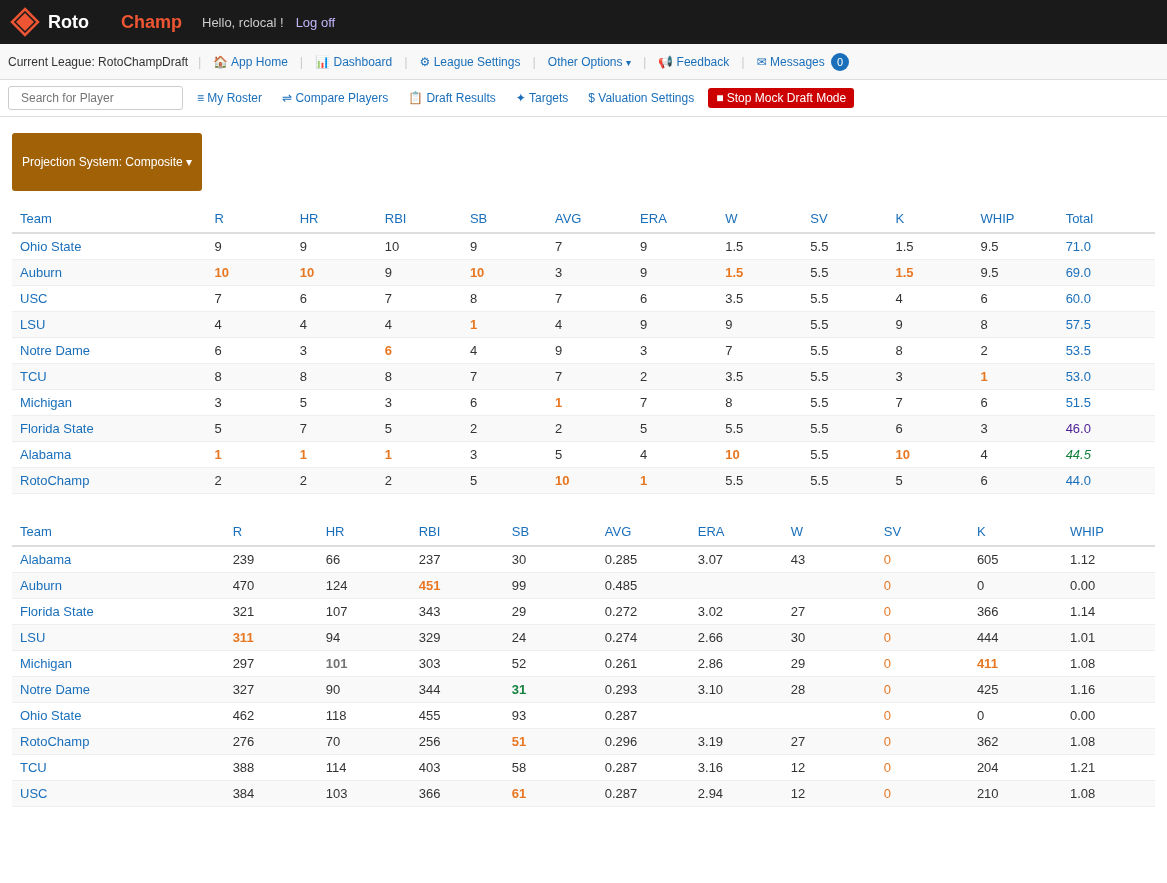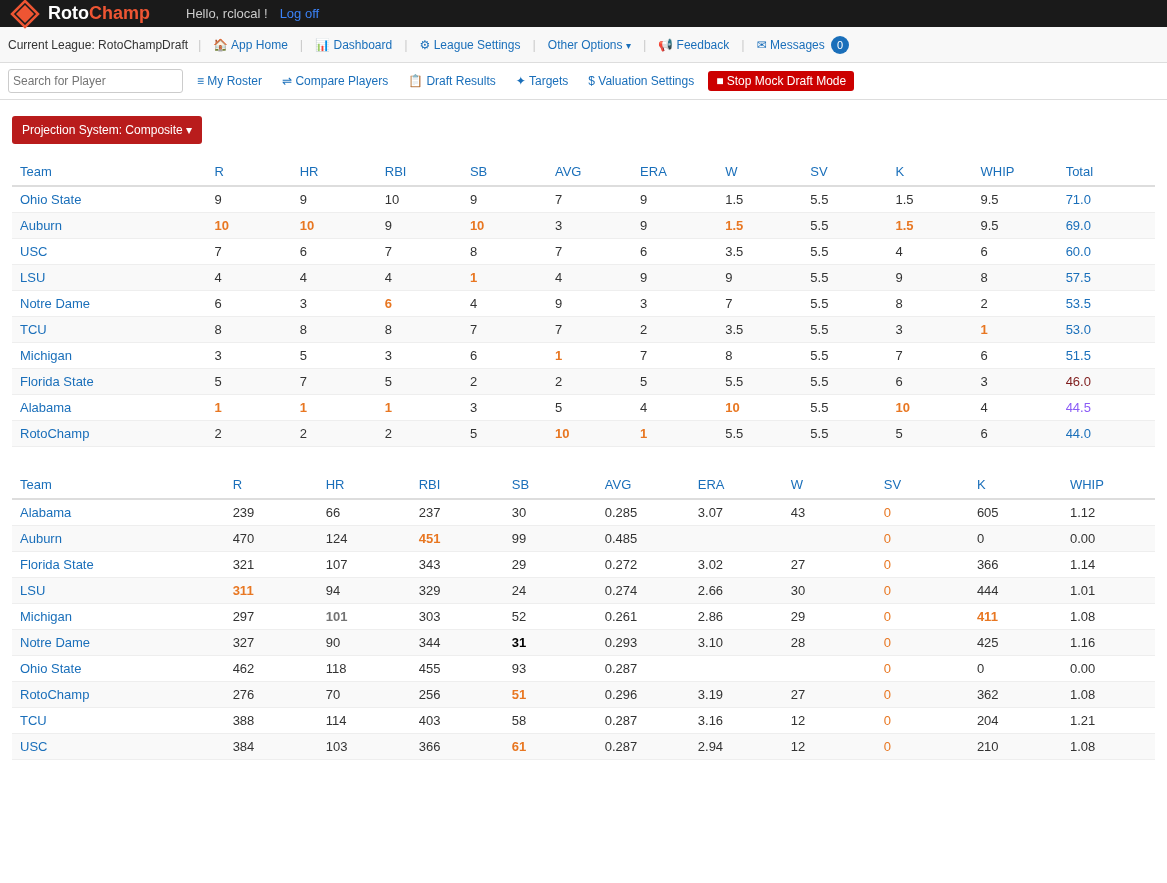--- a/index.html
+++ b/index.html
@@ -4,35 +4,34 @@
   <style>
     * { margin: 0; padding: 0; box-sizing: border-box; }
     body { font-family: Arial, sans-serif; font-size: 13px; background: #fff; color: #333; }
 
     
     .top-nav {
       background: #1a1a1a;
       display: flex;
       align-items: center;
       padding: 0 10px;
-      height: 27px;
-      gap: 16px;
+      height: 44px;
     }
     .logo-area {
       display: flex;
       align-items: center;
       margin-right: 20px;
     }
     .logo-diamond {
       width: 30px;
       height: 30px;
       margin-right: 8px;
     }
     .logo-text-roto { color: #fff; font-size: 18px; font-weight: bold; }
-    .logo-text-champ { color: #e53; font-size: 18px; font-weight: bold; }
+    .logo-text-champ { color: #e53; font-size: 18px; font-weight: bold; padding-left: 32px; }
     .top-nav-links {
       display: flex;
       gap: 20px;
       flex: 1;
     }
     .top-nav-links a {
       color: #ccc;
       text-decoration: none;
       font-size: 14px;
       padding: 12px 4px;
@@ -92,21 +91,21 @@
       border-bottom: 1px solid #ddd;
       display: flex;
       align-items: center;
       padding: 6px 8px;
       gap: 8px;
       flex-wrap: nowrap;
     }
     .search-input {
       border: 1px solid #ccc;
       border-radius: 3px;
-      padding: 4px 4px;
+      padding: 4px 12px;
       font-size: 12px;
       width: 175px;
       color: #999;
     }
     .tool-bar a {
       color: #1a6fba;
       text-decoration: none;
       font-size: 12px;
       white-space: nowrap;
       padding: 0 6px;
@@ -123,24 +122,24 @@
     .main-content {
       padding: 16px 12px;
     }
     .page-title {
       font-size: 22px;
       font-weight: normal;
       color: #333;
       margin-bottom: 12px;
     }
     .projection-btn {
-      background: #b91c1c;
+      background: #a16207;
       color: #fff;
       border: none;
-      padding: 7px 10px;
+      padding: 22px 10px;
       font-size: 12px;
       border-radius: 3px;
       cursor: pointer;
       margin-bottom: 14px;
     }
 
     
     .standings-table {
       width: 100%;
       border-collapse: collapse;
@@ -176,21 +175,21 @@
   <div class="logo-area">
     <svg class="logo-diamond" viewBox="0 0 30 30">
       <polygon points="15,2 28,15 15,28 2,15" fill="none" stroke="#e53" stroke-width="2.5"></polygon>
       <polygon points="15,6 24,15 15,24 6,15" fill="#e53"></polygon>
     </svg>
     <span class="logo-text-roto">Roto</span>
       <span class="logo-text-champ">Champ</span>
   </div>
   <div class="top-nav-right">
     <a href="#" style="color:#ccc">Hello, rclocal !</a>
-    <a href="#" style="color:#3b82f6">Log off</a>
+    <a href="#" style="color:#c4b5fd">Log off</a>
   </div>
 </nav>
 
 <div class="sub-nav">
   <span class="league-link">Current League: RotoChampDraft</span>
   <span class="divider">|</span>
   <a href="#"><span>🏠</span> App Home</a>
   <span class="divider">|</span>
   <a href="#"><span>📊</span> Dashboard</a>
   <span class="divider">|</span>
@@ -338,35 +337,35 @@
           <td>5</td>
           <td>7</td>
           <td>5</td>
           <td>2</td>
           <td>2</td>
           <td>5</td>
           <td>5.5</td>
           <td>5.5</td>
           <td>6</td>
           <td>3</td>
-          <td style="color: #7f1d1d;">46.0</td>
+          <td style="color: #4c1d95;">46.0</td>
         </tr>
         <tr>
           <td><a href="#" class="team-link">Alabama</a></td>
           <td style="color: rgb(232, 119, 34); font-weight: bold;">1</td>
           <td style="color: rgb(232, 119, 34); font-weight: bold;">1</td>
           <td style="color: rgb(232, 119, 34); font-weight: bold;">1</td>
           <td>3</td>
           <td>5</td>
           <td>4</td>
           <td style="color: rgb(232, 119, 34); font-weight: bold;">10</td>
           <td>5.5</td>
           <td style="color: rgb(232, 119, 34); font-weight: bold;">10</td>
           <td>4</td>
-          <td style="color: #8b5cf6;">44.5</td>
+          <td style="color: #15803d; font-style: italic;">44.5</td>
         </tr>
         <tr>
           <td><a href="#" class="team-link">RotoChamp</a></td>
           <td>2</td>
           <td>2</td>
           <td>2</td>
           <td>5</td>
           <td style="color: rgb(232, 119, 34); font-weight: bold;">10</td>
           <td style="color: rgb(232, 119, 34); font-weight: bold;">1</td>
           <td>5.5</td>
@@ -459,21 +458,21 @@
           <td>29</td>
           <td style="color: rgb(232, 119, 34);">0</td>
           <td style="color: rgb(232, 119, 34); font-weight: bold;">411</td>
           <td>1.08</td>
         </tr>
         <tr>
           <td><a href="#" class="team-link">Notre Dame</a></td>
           <td>327</td>
           <td>90</td>
           <td>344</td>
-          <td style="color: #000000; font-weight: bold;">31</td>
+          <td style="color: #15803d; font-weight: bold;">31</td>
           <td>0.293</td>
           <td>3.10</td>
           <td>28</td>
           <td style="color: rgb(232, 119, 34);">0</td>
           <td>425</td>
           <td>1.16</td>
         </tr>
         <tr>
           <td><a href="#" class="team-link">Ohio State</a></td>
           <td>462</td>

